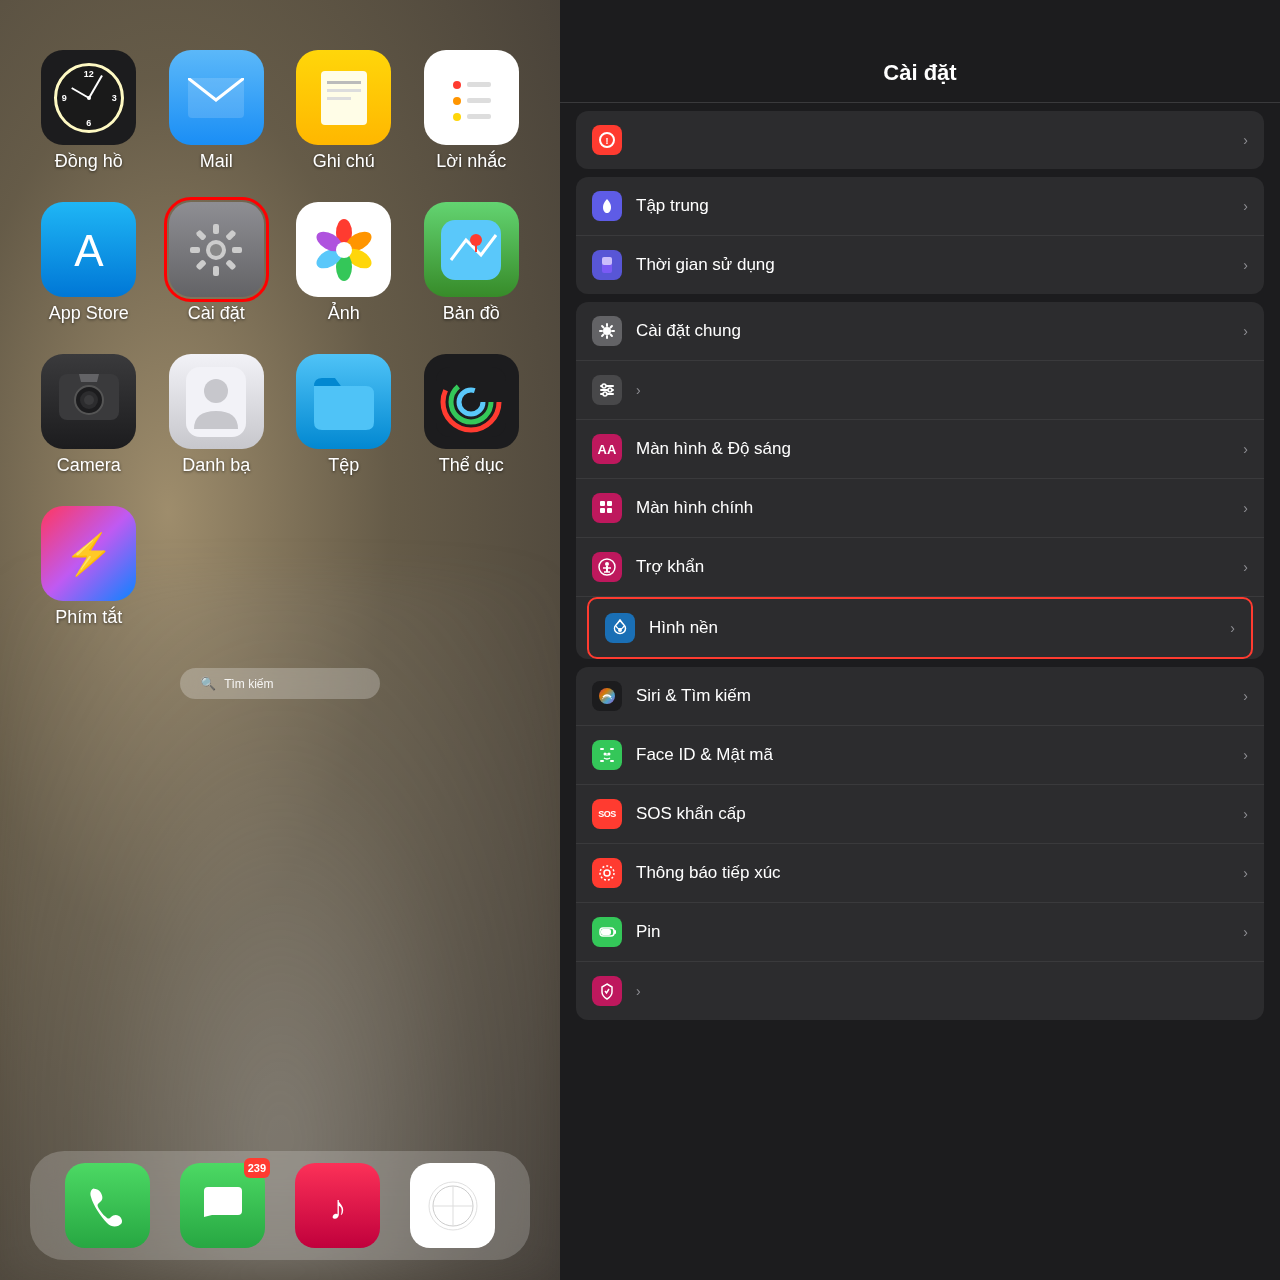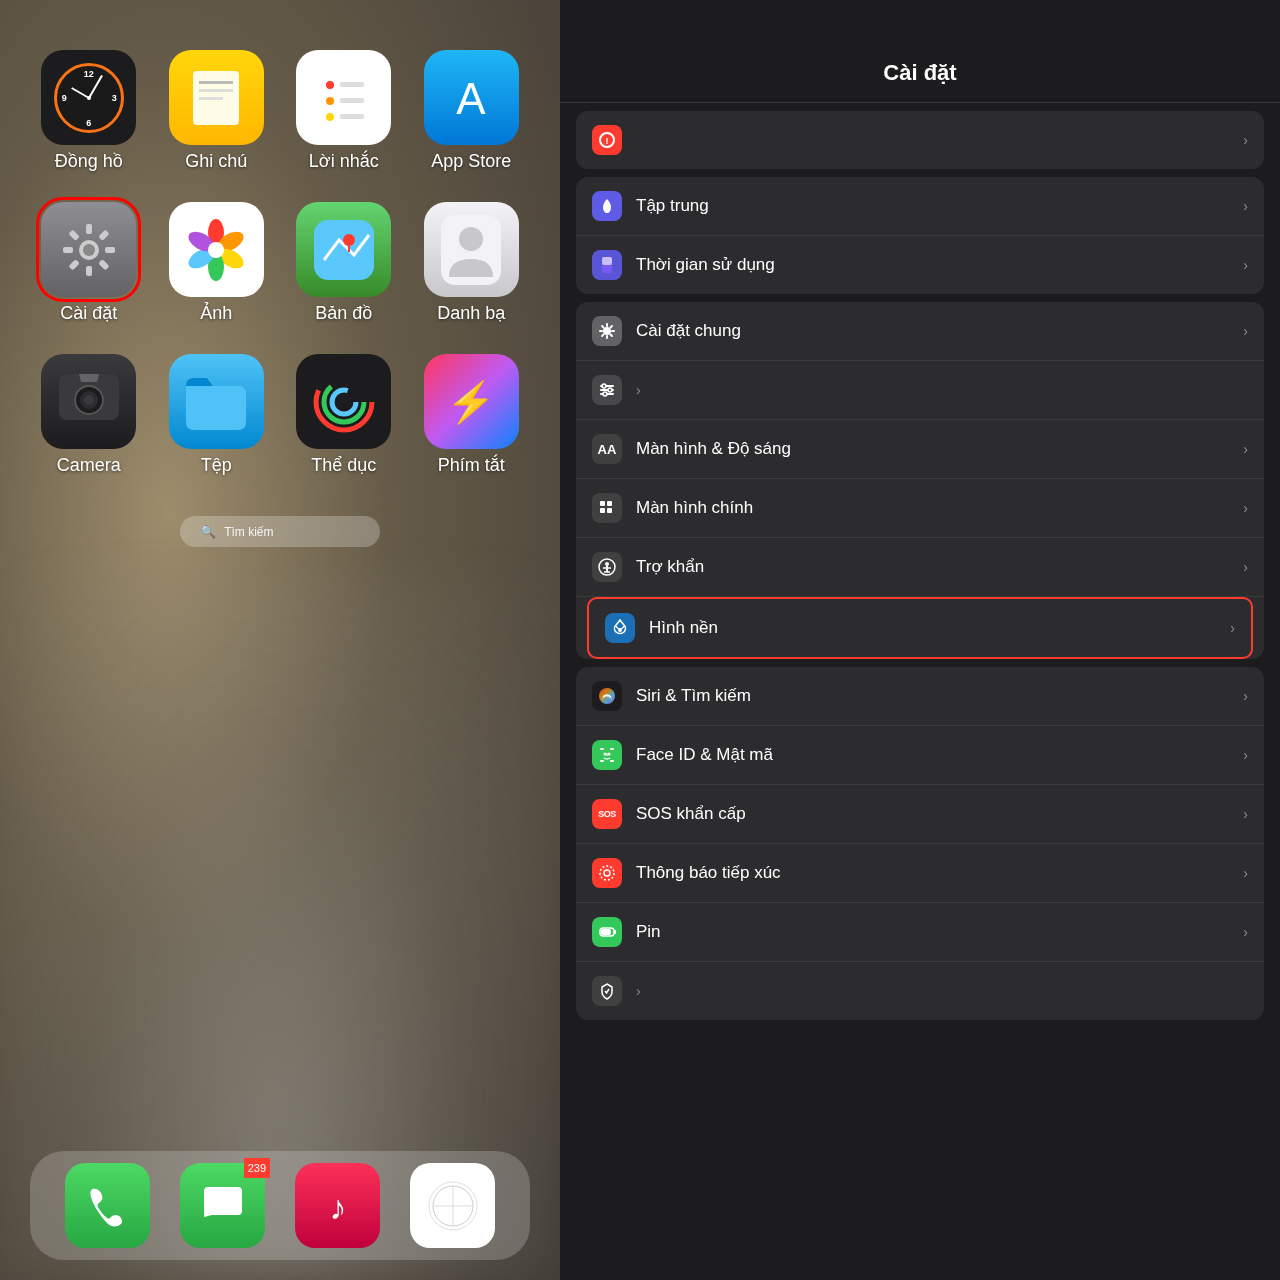--- a/index.html
+++ b/index.html
@@ -84,21 +84,21 @@
     
     .icon-clock {
       background: #1c1c1e;
       border-radius: 22px;
     }
     .clock-face {
       width: 70px;
       height: 70px;
       border-radius: 50%;
       background: #1a1a1a;
-      border: 3px solid #f97316;
+      border: 3px solid #fef9c3;
       position: relative;
       display: flex;
       align-items: center;
       justify-content: center;
     }
     .clock-num {
       position: absolute;
       color: white;
       font-size: 9px;
       font-weight: 600;
@@ -235,24 +235,24 @@
       position: relative;
     }
 
     .badge {
       position: absolute;
       top: -5px;
       right: -5px;
       background: #ff3b30;
       color: white;
       font-size: 11px;
-      font-weight: 400;
+      font-weight: 700;
       min-width: 20px;
       height: 20px;
-      border-radius: 1px;
+      border-radius: 6px;
       display: flex;
       align-items: center;
       justify-content: center;
       padding: 0 4px;
     }
 
     
     .right-panel {
       width: 720px;
       height: 1280px;
@@ -317,21 +317,21 @@
     }
 
     .row-chevron {
       color: #8e8e93;
       font-size: 14px;
     }
 
     
     .ic-purple { background: #5e5ce6; }
     .ic-indigo { background: #5856d6; }
-    .ic-blue { background: #404040; }
+    .ic-blue { background: #be185d; }
     .ic-green { background: #34c759; }
     .ic-red { background: #ff3b30; }
     .ic-gray { background: #636366; }
     .ic-darkgray { background: #48484a; }
     .ic-siri { background: #1c1c1e; }
     .ic-wallpaper { background: #1a6fb5; }
   </style>
 </head>
 <body>
 
@@ -349,20 +349,29 @@
             <span class="clock-num" style="bottom:2px;left:50%;transform:translateX(-50%)">6</span>
             <span class="clock-num" style="left:5px;top:50%;transform:translateY(-50%)">9</span>
             <div class="clock-hand-hour"></div>
             <div class="clock-hand-min"></div>
             <div class="clock-dot"></div>
           </div>
         </div>
         <span class="app-label">Đồng hồ</span>
       </div>
 
+      <div class="app-item">
+        <div class="app-icon icon-mail">
+          <svg width="56" height="40" viewBox="0 0 56 40">
+            <rect x="0" y="0" width="56" height="40" rx="4" fill="white" opacity="0.15"></rect>
+            <polyline points="0,0 28,22 56,0" fill="none" stroke="white" stroke-width="3"></polyline>
+          </svg>
+        </div>
+        <span class="app-label">Mail</span>
+      </div>
 
       <div class="app-item">
         <div class="app-icon icon-notes">
           <svg width="58" height="62" viewBox="0 0 58 62">
             <rect x="6" y="4" width="46" height="54" rx="4" fill="#fffde7"></rect>
             <rect x="12" y="14" width="34" height="3" fill="#bbb"></rect>
             <rect x="12" y="22" width="34" height="3" fill="#ddd"></rect>
             <rect x="12" y="30" width="24" height="3" fill="#ddd"></rect>
           </svg>
         </div>
@@ -434,41 +443,41 @@
             <rect width="60" height="60" rx="14" fill="#5ac8fa"></rect>
             <path d="M10 40 L25 20 L40 35 L55 15" stroke="white" stroke-width="3" fill="none"></path>
             <circle cx="35" cy="20" r="6" fill="#ff3b30"></circle>
             <line x1="35" y1="20" x2="35" y2="32" stroke="#ff3b30" stroke-width="2"></line>
           </svg>
         </div>
         <span class="app-label">Bản đồ</span>
       </div>
 
       <div class="app-item">
-        <div class="app-icon icon-contacts">
-          <svg width="60" height="70" viewBox="0 0 60 70">
-            <rect width="60" height="70" rx="14" fill="#f2f2f7"></rect>
-            <circle cx="30" cy="24" r="12" fill="#c7c7cc"></circle>
-            <path d="M8 62 Q8 44 30 44 Q52 44 52 62" fill="#c7c7cc"></path>
-          </svg>
-        </div>
-        <span class="app-label">Danh bạ</span>
-      </div>
-
-      <div class="app-item">
         <div class="app-icon icon-camera">
           <svg width="60" height="55" viewBox="0 0 60 55">
             <rect width="60" height="46" rx="8" fill="#3a3a3c"></rect>
             <path d="M20 0 L22 8 L38 8 L40 0" fill="#636366"></path>
             <circle cx="30" cy="26" r="14" fill="#1c1c1e" stroke="#555" stroke-width="2"></circle>
             <circle cx="30" cy="26" r="9" fill="#2c2c2e"></circle>
             <circle cx="30" cy="26" r="5" fill="#3a3a3c"></circle>
           </svg>
         </div>
         <span class="app-label">Camera</span>
+      </div>
+
+      <div class="app-item">
+        <div class="app-icon icon-contacts">
+          <svg width="60" height="70" viewBox="0 0 60 70">
+            <rect width="60" height="70" rx="14" fill="#f2f2f7"></rect>
+            <circle cx="30" cy="24" r="12" fill="#c7c7cc"></circle>
+            <path d="M8 62 Q8 44 30 44 Q52 44 52 62" fill="#c7c7cc"></path>
+          </svg>
+        </div>
+        <span class="app-label">Danh bạ</span>
       </div>
 
       <div class="app-item">
         <div class="app-icon icon-files">
           <svg width="70" height="60" viewBox="0 0 70 60">
             <path d="M5 14 Q5 6 13 6 L26 6 L32 14 L57 14 Q65 14 65 22 L65 50 Q65 58 57 58 L13 58 Q5 58 5 50 Z" fill="#4fc3f7"></path>
             <path d="M5 14 Q5 6 13 6 L26 6 L32 14 Z" fill="#0288d1"></path>
           </svg>
         </div>
         <span class="app-label">Tệp</span>

